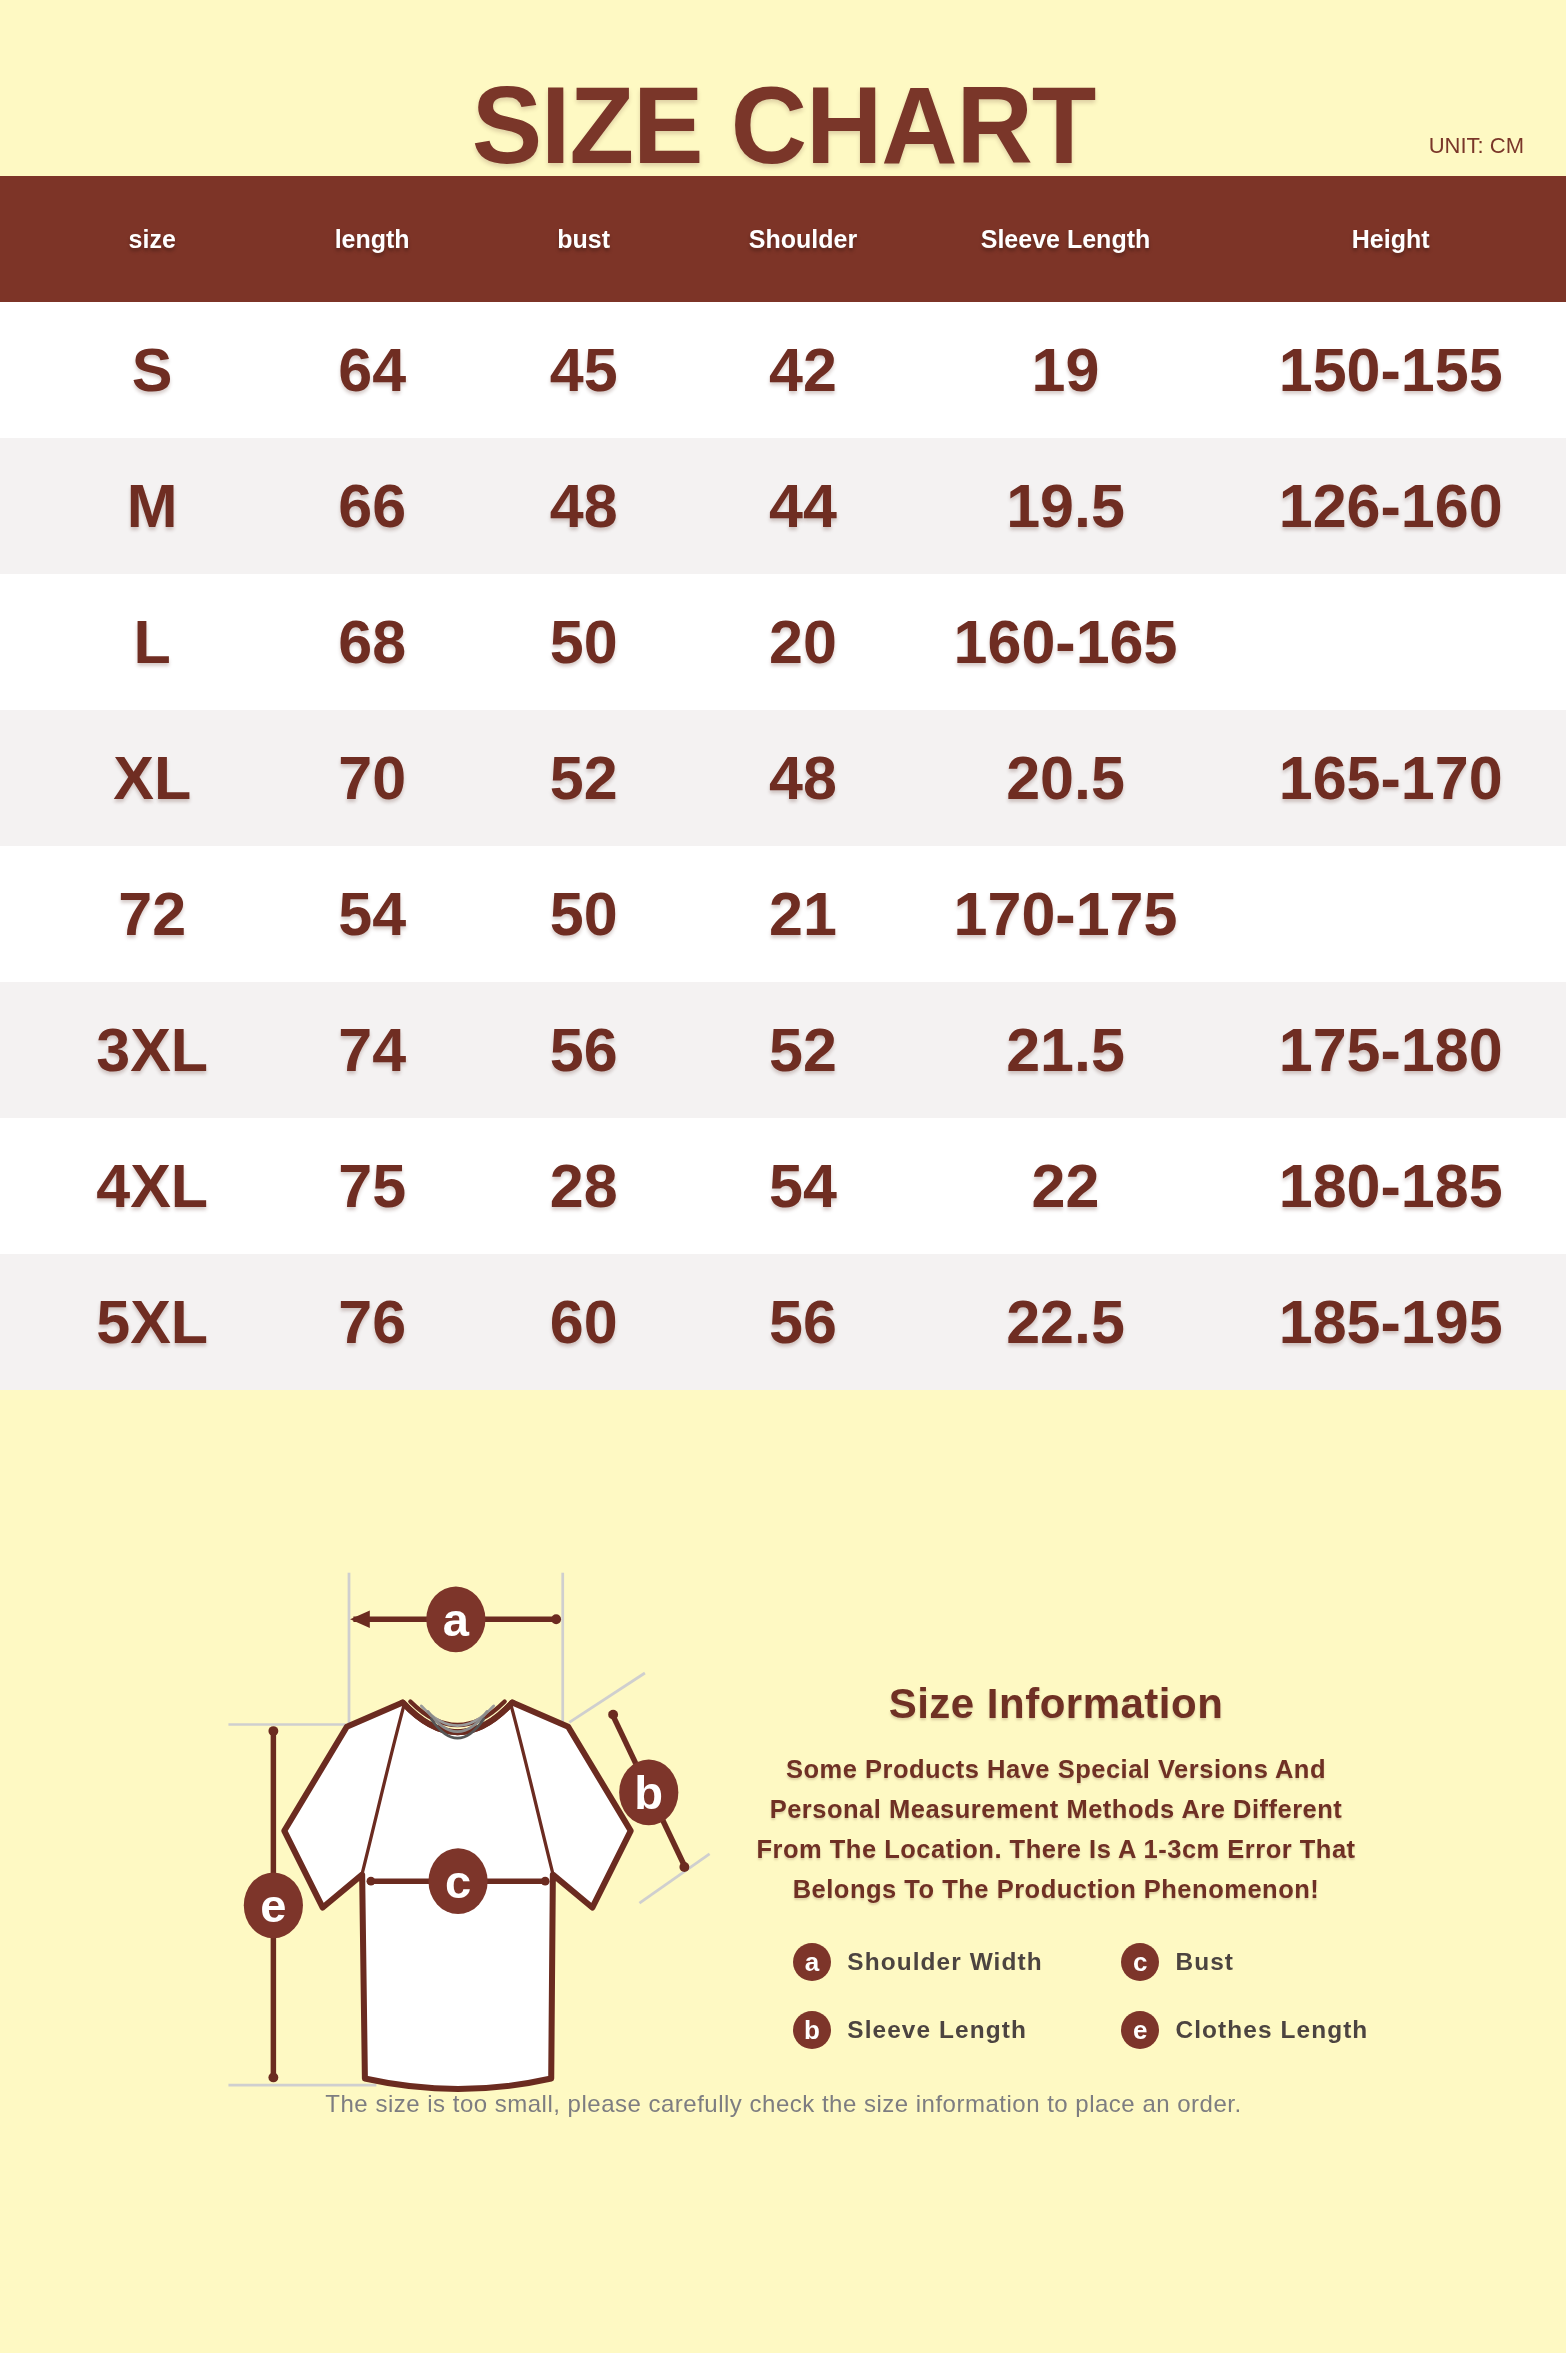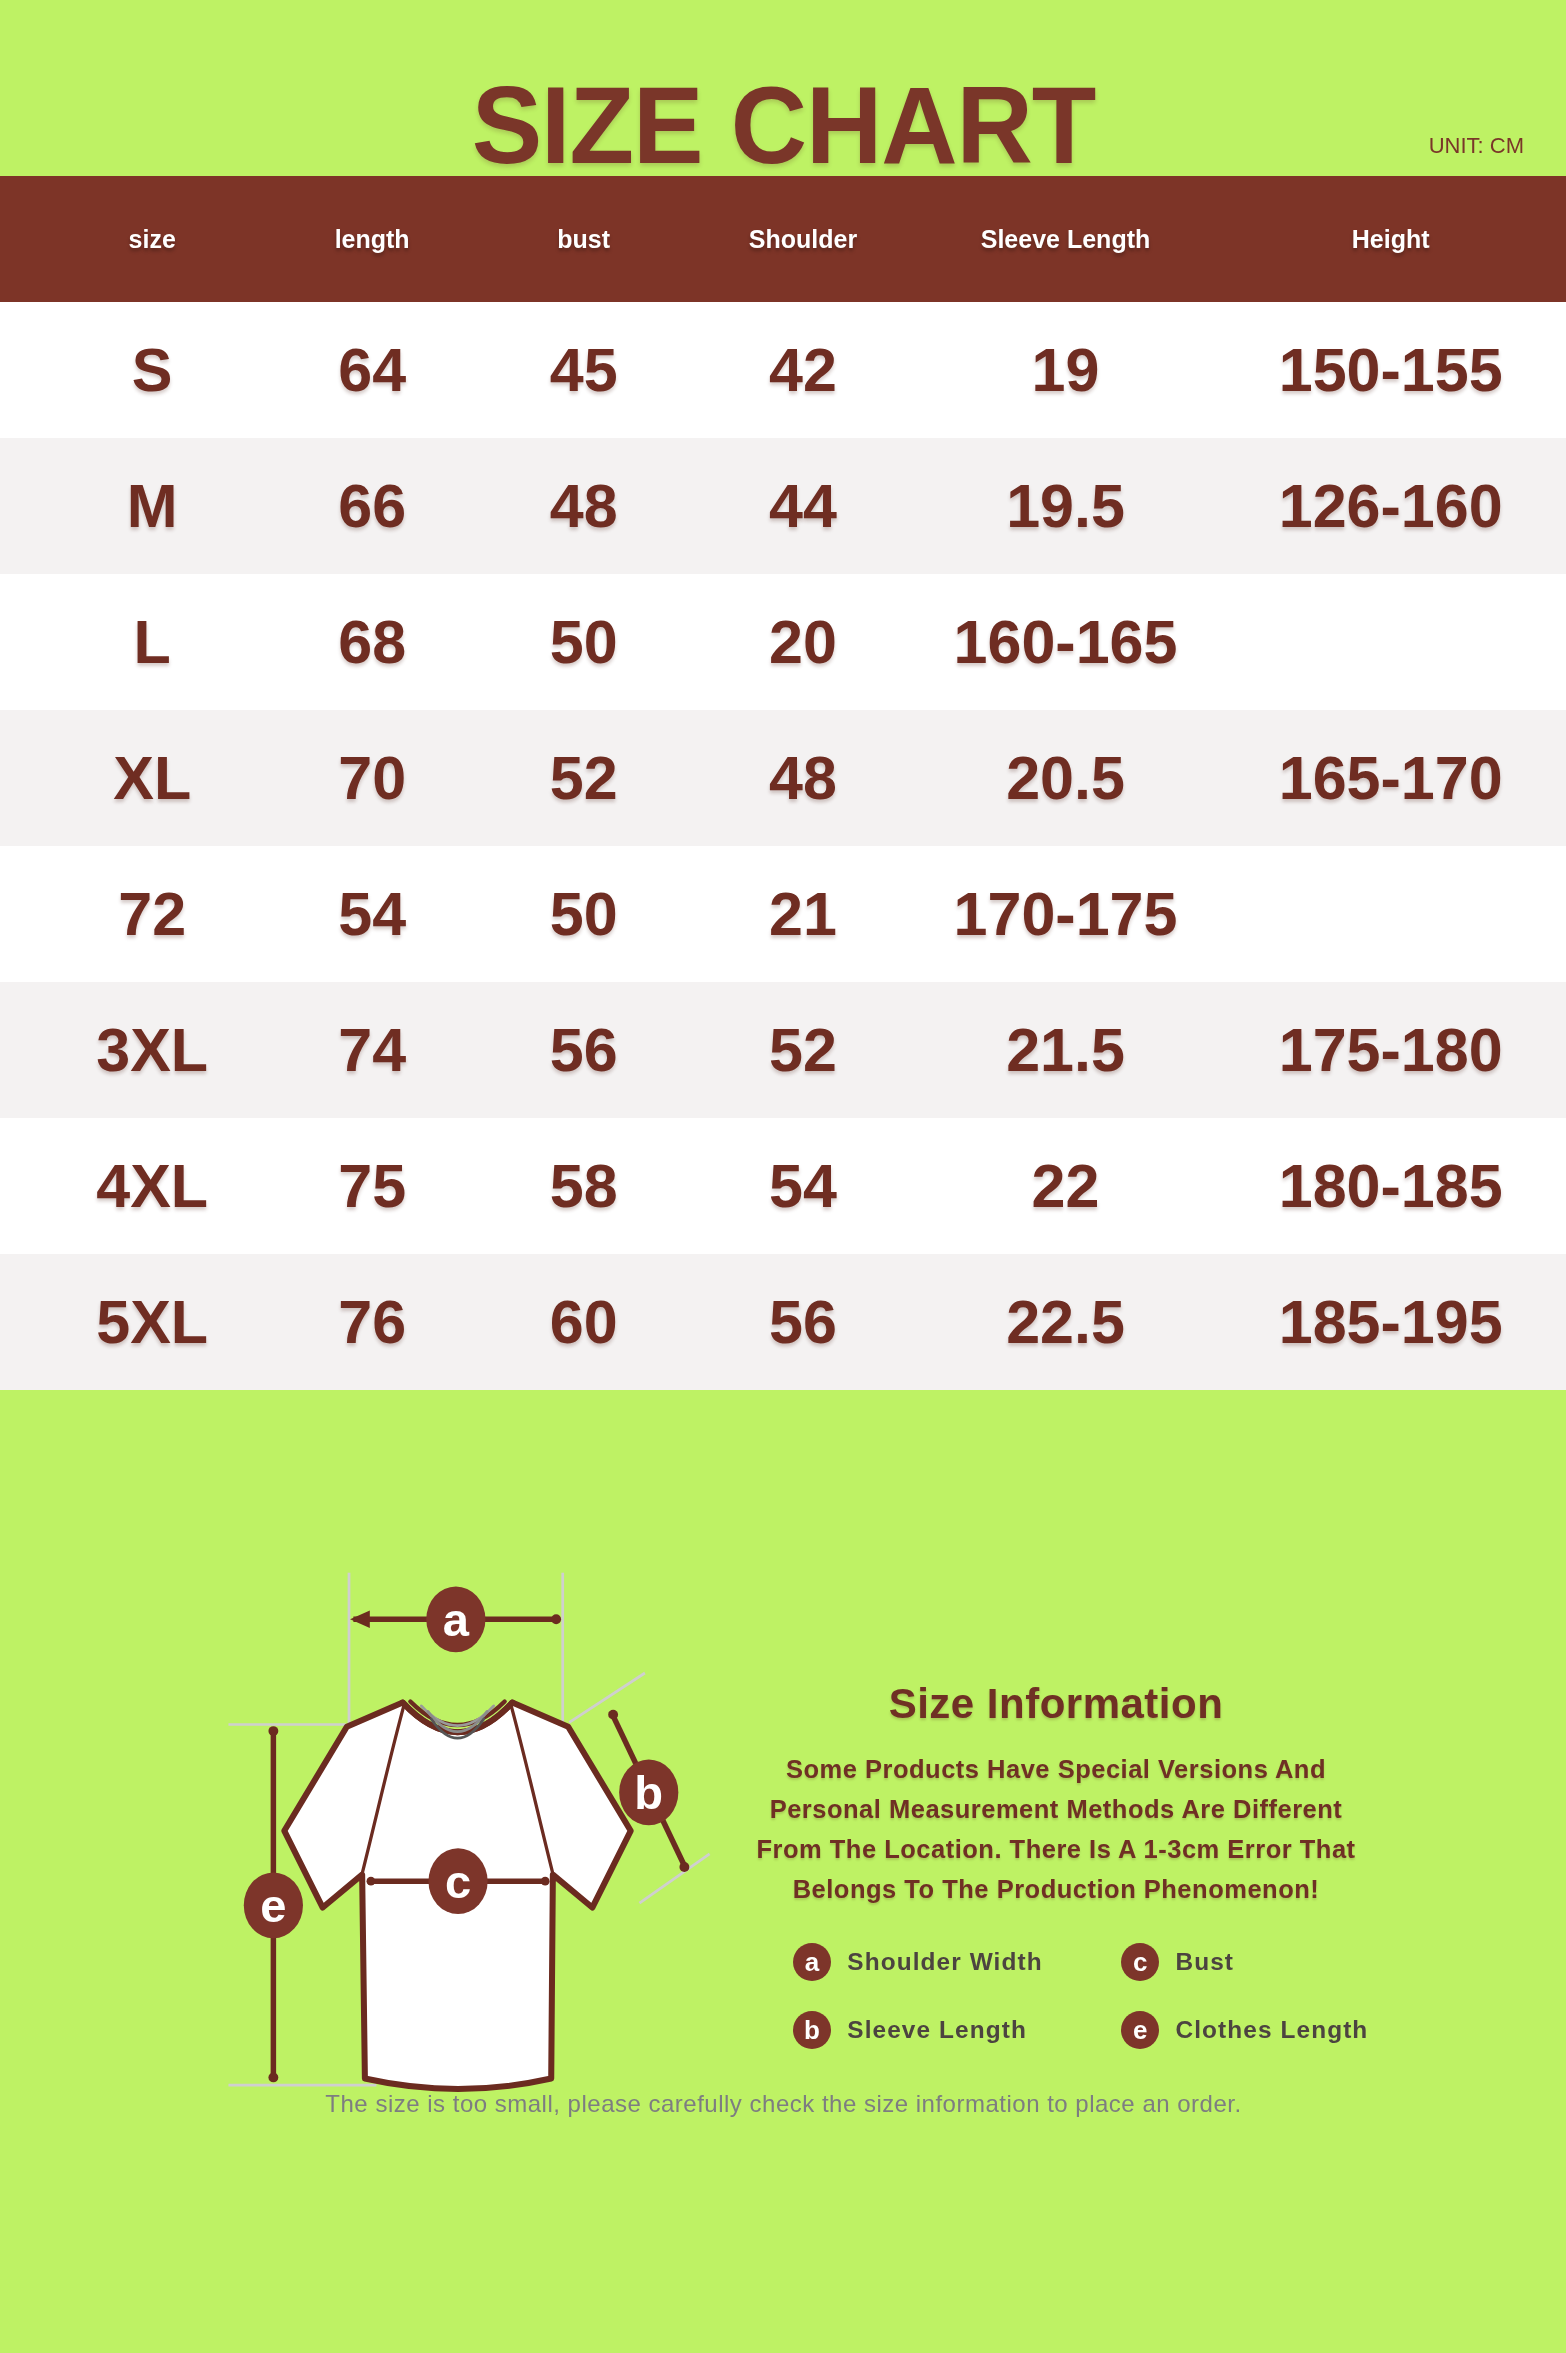--- a/index.html
+++ b/index.html
@@ -1,16 +1,16 @@
 <!DOCTYPE html>
 <html style="font-size:8.7px"><head>
 <meta charset="utf-8">
 <style>
   html,body{margin:0;padding:0;background:#ffffff;}
-  .page{position:relative;width:1567px;height:2354px;background:#bef264;overflow:hidden;
+  .page{position:relative;width:1567px;height:2354px;background:#fef9c3;overflow:hidden;
         font-family:"Liberation Sans",sans-serif;text-decoration:underline;}
 
   
   .title-wrap{position:absolute;left:0;top:71px;width:100%;text-align:center;}
   .title{display:inline-block;font-size:109px;font-weight:700;letter-spacing:-1.1px;
          color:#7a3629;transform:scaleX(0.97);transform-origin:50% 50%;line-height:1;
          text-shadow:0 3.3px 4.3px rgba(80,30,20,.18);}
   .unit{position:absolute;right:43px;top:133px;font-size:22px;font-weight:400;color:#7a3629;}
 
   
@@ -112,21 +112,21 @@
       <div class="cell">3XL</div>
       <div class="cell">74</div>
       <div class="cell">56</div>
       <div class="cell">52</div>
       <div class="cell">21.5</div>
       <div class="cell">175-180</div>
     </div>
     <div class="trow">
       <div class="cell">4XL</div>
       <div class="cell">75</div>
-      <div class="cell">58</div>
+      <div class="cell">28</div>
       <div class="cell">54</div>
       <div class="cell">22</div>
       <div class="cell">180-185</div>
     </div>
     <div class="trow alt">
       <div class="cell">5XL</div>
       <div class="cell">76</div>
       <div class="cell">60</div>
       <div class="cell">56</div>
       <div class="cell">22.5</div>

